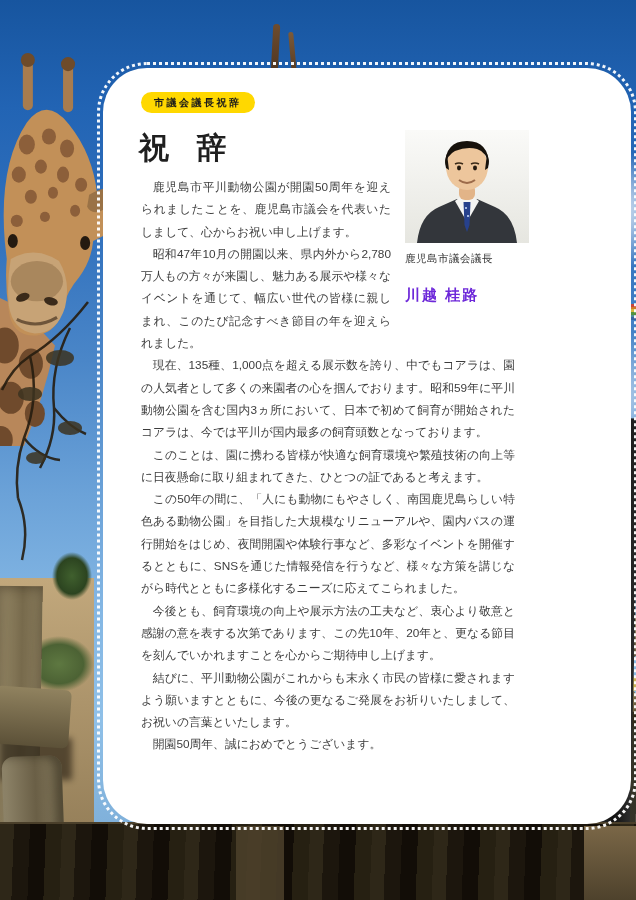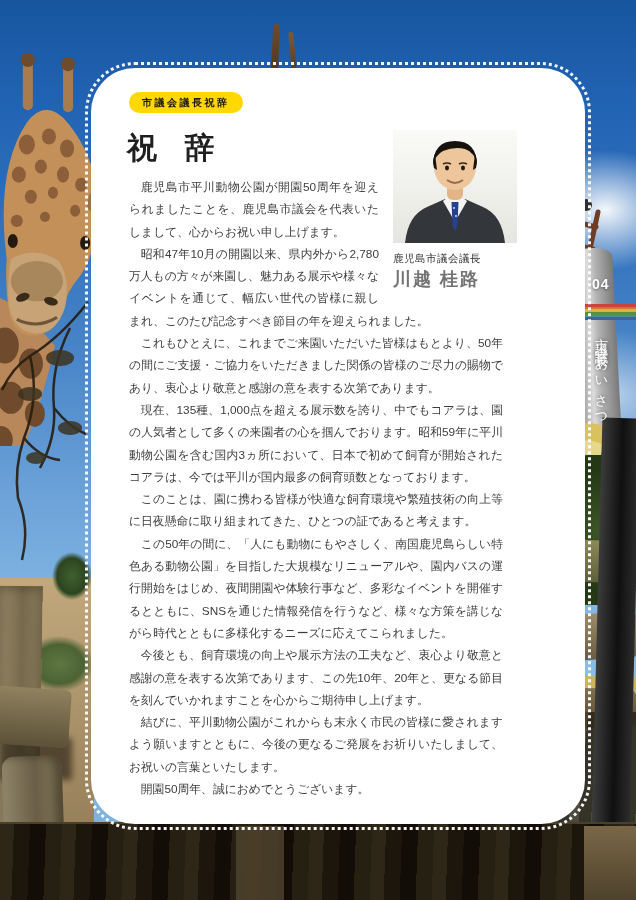--- a/index.html
+++ b/index.html
@@ -60,23 +60,23 @@
     background:repeating-linear-gradient(95deg,#4a4030 0 10px,#2e2818 10px 22px);}
   .rod{left:538px;top:380px;width:6px;height:60px;transform:rotate(35deg);background:#3a3a3a;}
   
   .fence{left:0;top:822px;width:636px;height:78px;
     background:repeating-linear-gradient(92deg,#2e2718 0 14px,#1c160d 14px 30px,#120d07 30px 46px,#262012 46px 62px);
     border-top:2px solid #4a3f2a;}
   .fence-gap1{left:236px;top:826px;width:48px;height:74px;background:#4e422c;opacity:.85;}
   .fence-gap2{left:584px;top:826px;width:52px;height:74px;background:linear-gradient(180deg,#7a6747,#4e422c);}
   
   .card{
-    position:absolute;left:91px;top:68px;width:494px;height:756px;z-index:10;
+    position:absolute;left:103px;top:68px;width:494px;height:756px;z-index:10;
     background:var(--card-bg,#ffffff);border-radius:44px;
-    outline:3px dotted rgba(255,255,255,.95);outline-offset:3px;
+    outline:3px dotted rgba(255,255,255,.95);outline-offset:3px;padding-left:34px;
   }
   .badge{
     position:absolute;left:38px;top:24px;padding:4px 13px;border-radius:11px;
     background:var(--badge-bg,#ffd800);color:var(--badge-text,#1a1a1a);
     font-size:10px;font-weight:bold;letter-spacing:2.5px;line-height:1.3;
   }
   .title{
     position:absolute;left:36px;top:60px;margin:0;
     font-family:"Liberation Serif","DejaVu Serif",serif;
     font-size:30px;font-weight:700;letter-spacing:10px;color:#1f1f1f;
@@ -84,21 +84,21 @@
   .body-text{
     position:absolute;left:38px;top:108px;width:374px;
     font-size:11.8px;line-height:22.3px;color:var(--body-text,#3c3c3c);
     text-align:justify;
   }
   .para{margin:0;text-indent:1em;}
   
   .portrait-float{float:right;width:134px;margin:-46px -24px 14px 14px;}
   .portrait-photo{display:block;width:124px;height:113px;background:#f0f0ec;}
   .cap-role{margin-top:8px;font-size:10.5px;color:#333;letter-spacing:.5px;line-height:1.4;text-indent:0;}
-  .cap-name{margin-top:2px;font-size:18px;font-weight:bold;color:#737373;letter-spacing:2px;line-height:1.3;text-indent:0;}
+  .cap-name{margin-top:19px;font-size:15px;font-weight:bold;color:#6d28d9;letter-spacing:2px;line-height:1.3;text-indent:0;}
   
   .page-num{position:absolute;left:592px;top:276px;z-index:3;color:#fff;font-size:14px;font-weight:bold;
     letter-spacing:1px;text-shadow:0 1px 3px rgba(0,0,0,.45);}
   .stripes{position:absolute;left:578px;top:304px;width:58px;height:16px;z-index:3;display:flex;flex-direction:column;
     clip-path:polygon(0 50%,8% 0,100% 0,100% 100%,8% 100%);}
   .stripe{flex:1;}
   .tab-label{position:absolute;left:592px;top:328px;height:150px;z-index:3;
     writing-mode:vertical-rl;font-size:13px;letter-spacing:4px;color:#fff;
     text-shadow:0 0 4px rgba(0,0,0,.55);}
 </style>
@@ -250,21 +250,20 @@
           <ellipse cx="70" cy="38" rx="2" ry="2.4" fill="#241a10"></ellipse>
           <path d="M54,50 Q62,56 70,50" stroke="#9c6b4a" stroke-width="2" fill="none"></path>
         </svg>
         <div class="cap-role">鹿児島市議会議長</div>
         <div class="cap-name">川越 桂路</div>
       </div>
 
       <div class="paragraphs">
           <p class="para">鹿児島市平川動物公園が開園50周年を迎えられましたことを、鹿児島市議会を代表いたしまして、心からお祝い申し上げます。</p>
           <p class="para">昭和47年10月の開園以来、県内外から2,780万人もの方々が来園し、魅力ある展示や様々なイベントを通じて、幅広い世代の皆様に親しまれ、このたび記念すべき節目の年を迎えられました。</p>
-          <p class="para">これもひとえに、これまでご来園いただいた皆様はもとより、50年の間にご支援・ご協力をいただきました関係の皆様のご尽力の賜物であり、衷心より敬意と感謝の意を表する次第であります。</p>
           <p class="para">現在、135種、1,000点を超える展示数を誇り、中でもコアラは、園の人気者として多くの来園者の心を掴んでおります。昭和59年に平川動物公園を含む国内3ヵ所において、日本で初めて飼育が開始されたコアラは、今では平川が国内最多の飼育頭数となっております。</p>
           <p class="para">このことは、園に携わる皆様が快適な飼育環境や繁殖技術の向上等に日夜懸命に取り組まれてきた、ひとつの証であると考えます。</p>
           <p class="para">この50年の間に、「人にも動物にもやさしく、南国鹿児島らしい特色ある動物公園」を目指した大規模なリニューアルや、園内バスの運行開始をはじめ、夜間開園や体験行事など、多彩なイベントを開催するとともに、SNSを通じた情報発信を行うなど、様々な方策を講じながら時代とともに多様化するニーズに応えてこられました。</p>
           <p class="para">今後とも、飼育環境の向上や展示方法の工夫など、衷心より敬意と感謝の意を表する次第であります、この先10年、20年と、更なる節目を刻んでいかれますことを心からご期待申し上げます。</p>
           <p class="para">結びに、平川動物公園がこれからも末永く市民の皆様に愛されますよう願いますとともに、今後の更なるご発展をお祈りいたしまして、お祝いの言葉といたします。</p>
           <p class="para">開園50周年、誠におめでとうございます。</p>
         </div>
     </div>
   </div>
 

